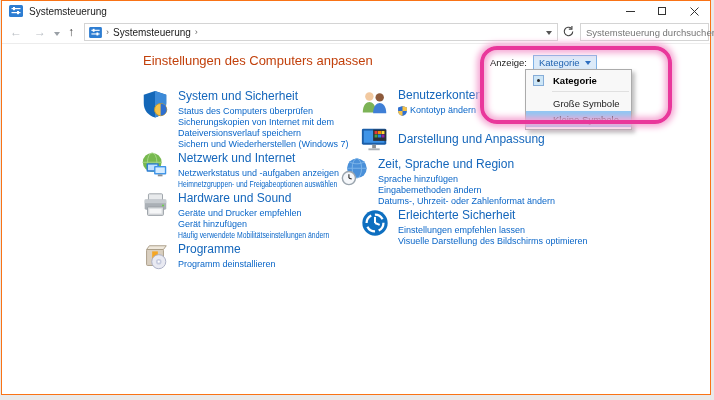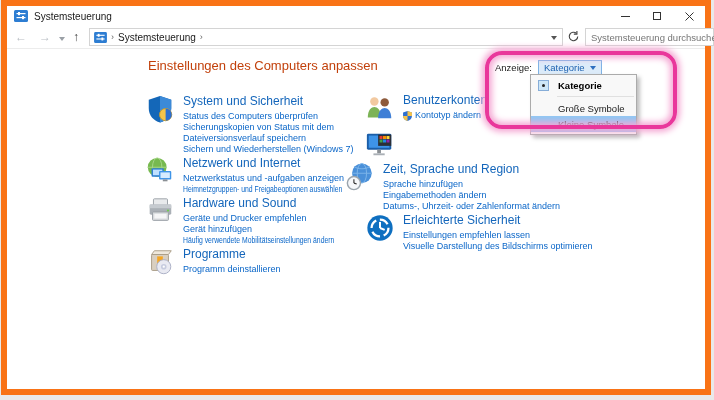--- a/index.html
+++ b/index.html
@@ -1,18 +1,18 @@
 <!DOCTYPE html>
 <html><head>
 <meta charset="utf-8">
 <style>
   * { margin:0; padding:0; box-sizing:border-box; }
   html,body { width:714px; height:400px; font-family:"Liberation Sans", sans-serif; background:#e9e9e9; overflow:hidden; }
   .desktop { position:relative; width:714px; height:400px; }
-  .window { position:absolute; left:1px; top:0; width:710px; height:395px; background:#fff; border:6px solid #f97316; }
+  .window { position:absolute; left:1px; top:0; width:710px; height:395px; background:#fff; border:1px solid #f97316; }
 
   
   .titlebar { position:absolute; left:0; top:0; right:0; height:20px; background:#fff; display:flex; align-items:center; }
   .titlebar .app-ico { margin-left:7px; display:flex; }
   .titlebar .title { margin-left:6px; font-size:10px; color:#1a1a1a; }
   .win-controls { position:absolute; right:0; top:0; height:20px; display:flex; }
   .wbtn { width:32px; height:20px; display:flex; align-items:center; justify-content:center; cursor:default; }
   .min-glyph { width:9px; height:1px; background:#333; display:block; }
   .max-glyph { width:8px; height:8px; border:1px solid #333; display:block; }
 
@@ -174,21 +174,21 @@
         <svg class="ico" viewBox="0 0 32 32">
           <path d="M16 2 L28 6 V15 C28 23 23 28.5 16 30.5 C9 28.5 4 23 4 15 V6 Z" fill="#1467b8"></path>
           <path d="M16 2 L28 6 V15 C28 23 23 28.5 16 30.5 Z" fill="#3c8ad8"></path>
           <circle cx="22" cy="22" r="6.5" fill="#f6c34a" stroke="#c79a2a" stroke-width="1"></circle>
           <path d="M22 15.5 A6.5 6.5 0 0 1 22 28.5 Z" fill="#2e6fd0"></path>
         </svg>
         <div>
           <div class="sec-title">System und Sicherheit</div>
           <div class="sec-links">
             <span class="link">Status des Computers überprüfen</span>
-            <span class="link wrap">Sicherungskopien von Status mit dem Dateiversionsverlauf speichern</span>
+            <span class="link wrap">Sicherungskopien von Internet mit dem Dateiversionsverlauf speichern</span>
             <span class="link">Sichern und Wiederherstellen (Windows 7)</span>
           </div>
         </div>
       </div>
 
       <div class="section" style="left:138px; top:107px;">
         <svg class="ico" viewBox="0 0 32 32">
           <circle cx="13" cy="12" r="10" fill="#77b94f"></circle>
           <ellipse cx="13" cy="12" rx="5" ry="10" fill="none" stroke="#a8d88a" stroke-width="1"></ellipse>
           <line x1="3" y1="12" x2="23" y2="12" stroke="#a8d88a" stroke-width="1"></line>
@@ -272,20 +272,23 @@
           <rect x="14" y="6" width="14" height="12" fill="#2b2f36"></rect>
           <rect x="15.5" y="7.5" width="3.2" height="3.2" fill="#e53935"></rect>
             <rect x="19.2" y="7.5" width="3.2" height="3.2" fill="#fb8c00"></rect>
             <rect x="22.9" y="7.5" width="3.2" height="3.2" fill="#fdd835"></rect>
           <rect x="15.5" y="11.2" width="3.2" height="3.2" fill="#43a047"></rect>
             <rect x="19.2" y="11.2" width="3.2" height="3.2" fill="#1e88e5"></rect>
             <rect x="22.9" y="11.2" width="3.2" height="3.2" fill="#8e24aa"></rect>
           <rect x="13" y="22" width="4" height="4" fill="#8a8f94"></rect>
           <rect x="9" y="26" width="12" height="2" fill="#aab0b6"></rect>
         </svg>
+        <div>
+          <div class="sec-title">Darstellung und Anpassung</div>
+        </div>
       </div>
 
       <div class="section" style="left:338px; top:113px;">
         <svg class="ico" viewBox="0 0 32 32">
           <circle cx="18" cy="12" r="10.5" fill="#4a90d9"></circle>
           <ellipse cx="18" cy="12" rx="5" ry="10.5" fill="none" stroke="#7fb6ea" stroke-width="1"></ellipse>
           <line x1="7.5" y1="12" x2="28.5" y2="12" stroke="#7fb6ea" stroke-width="1"></line>
           <path d="M10 5 C14 8 22 8 26 5" fill="none" stroke="#7fb6ea" stroke-width="1"></path>
           <circle cx="9.5" cy="22.5" r="7" fill="#f5f7fa" stroke="#9aa4ad" stroke-width="1.5"></circle>
           <line x1="9.5" y1="22.5" x2="9.5" y2="18.5" stroke="#333" stroke-width="1.2"></line>

